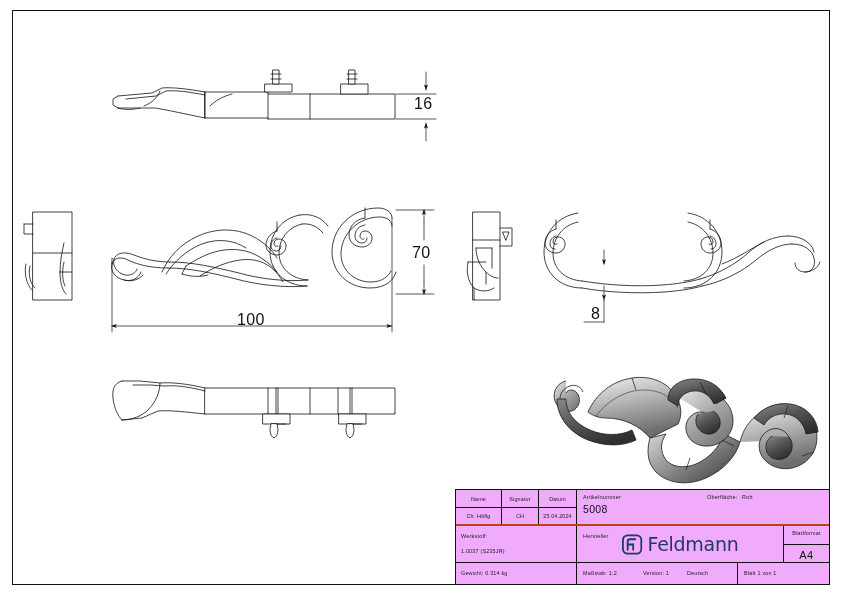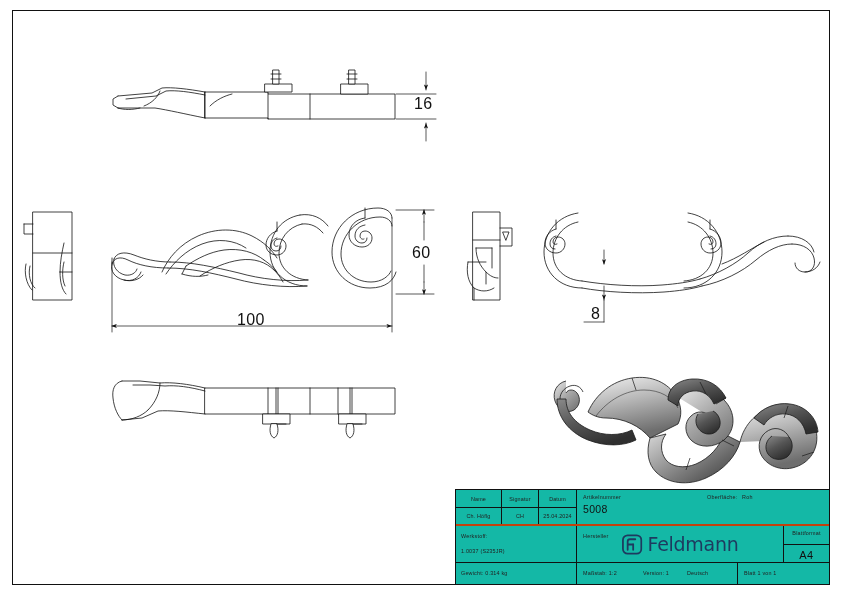--- a/index.html
+++ b/index.html
@@ -23,21 +23,21 @@
   }
   svg.draw{position:absolute;left:0;top:0;width:842px;height:595px;overflow:visible;}
 
   
   .tb{
     position:absolute;
     left:455px; top:489px;
     width:375px; height:96px;
     border:1px solid #111;
     box-sizing:border-box;
-    background:#14b8a6;
+    background:#f0abfc;
     text-decoration:underline;
   }
   .tb .row{display:flex;box-sizing:border-box;}
   .tb .r1{height:34px;}
   .tb .r2{height:38px;border-top:2px solid #c2410c;}
   .tb .r3{height:22px;border-top:1px solid #111;}
   .tb .cell{box-sizing:border-box;position:relative;}
   .tb .bl{border-left:1px solid #111;}
   .tb .bt{border-top:1px solid #111;}
   .lbl{
@@ -360,21 +360,21 @@
         <path d="M690,458 L686,470"></path>
         <path d="M788,406 L784,418"></path>
         <path d="M814,452 L802,456"></path>
         <path d="M632,378 L636,390"></path>
       </g>
     </g>
 
   </svg>
 
   <div class="dim" style="left:414px; top:95px;">16</div>
-  <div class="dim" style="left:412px; top:244px;">60</div>
+  <div class="dim" style="left:412px; top:244px;">70</div>
   <div class="dim" style="left:237px; top:311px;">100</div>
   <div class="dim" style="left:591px; top:305px;">8</div>
 
   <div class="tb">
 
     <div class="row r1">
 
       <div class="cell" style="width:120px;">
         <div class="sub">
           <div class="sr">

